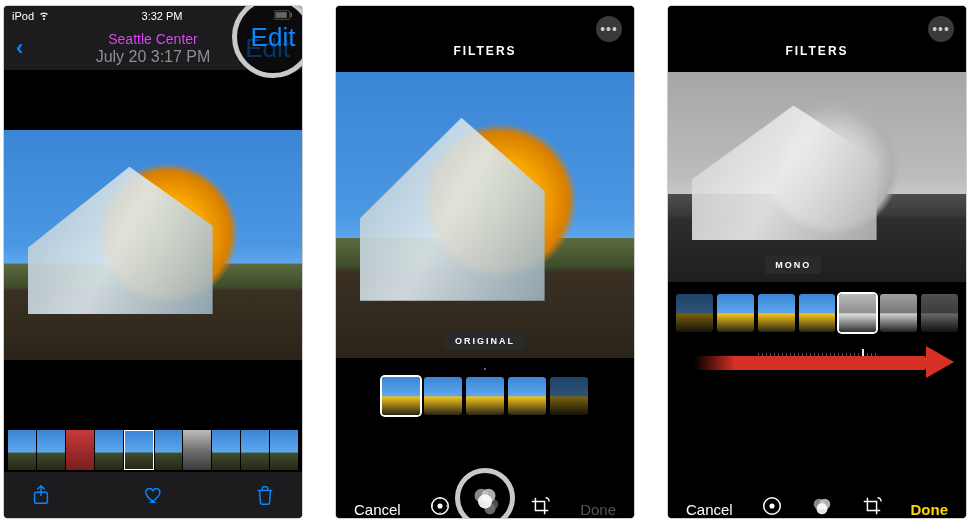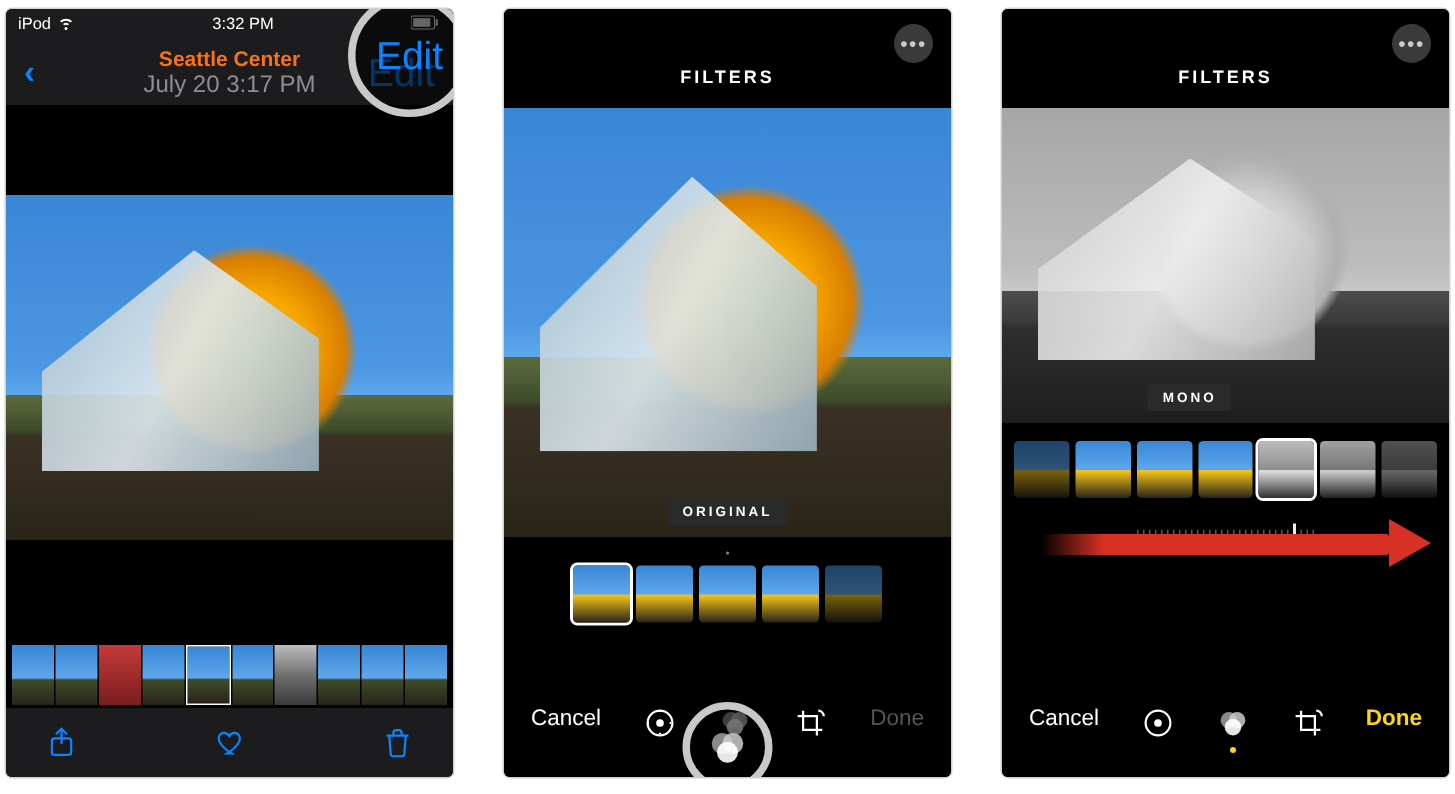--- a/index.html
+++ b/index.html
@@ -44,21 +44,21 @@
     height: 44px;
     background: #1c1c1e;
     display: flex;
     align-items: center;
     justify-content: space-between;
     padding: 0 12px;
     position: relative;
   }
   .back-chevron { color:#0a84ff; font-size:22px; font-weight:600; }
   .navbar1 .centerblock { position:absolute; left:50%; transform:translateX(-50%); text-align:center; }
-  .navbar1 .loc { color:#f97316; font-size:14px; font-weight:700; }
+  .navbar1 .loc { color:#d946ef; font-size:14px; font-weight:400; }
   .navbar1 .ts { color:#8e8e93; font-size:16px; margin-top:1px; }
 
   .edit-link { color:#0a84ff; font-size:26px; font-weight:400; position:relative; z-index:2; }
   .circle-callout {
     position:absolute;
     width:82px; height:82px;
     border:5px solid #c9c9c9;
     border-radius:50%;
     background:rgba(0,0,0,0.6);
     display:flex; align-items:center; justify-content:center;
@@ -197,21 +197,21 @@
   }
   .scale .tick { width:1px; height:12px; background:#555; }
   .scale .tick.tall { height:20px; background:#eee; width:2px; }
 
   .toolbar2 {
     position:absolute;
     bottom:0; left:0; right:0;
     height:48px;
     background:#000;
     display:flex;
-    align-items:flex-start;
+    align-items:flex-end;
     justify-content:space-between;
     padding:0 18px;
   }
   .toolbar2 .txtbtn { color:#fff; font-size:15px; }
   .toolbar2 .txtbtn.disabled { color:#555; }
   .toolbar2 .txtbtn.done { color:#ffd60a; font-weight:600; }
   .center-icons { display:flex; gap:26px; align-items:center; position:relative; }
   .tool-icon { width:24px; height:24px; display:flex; align-items:center; justify-content:center; color:#fff; position:relative; }
   .tool-icon svg { width:22px; height:22px; }
   .tool-icon.active::after{

